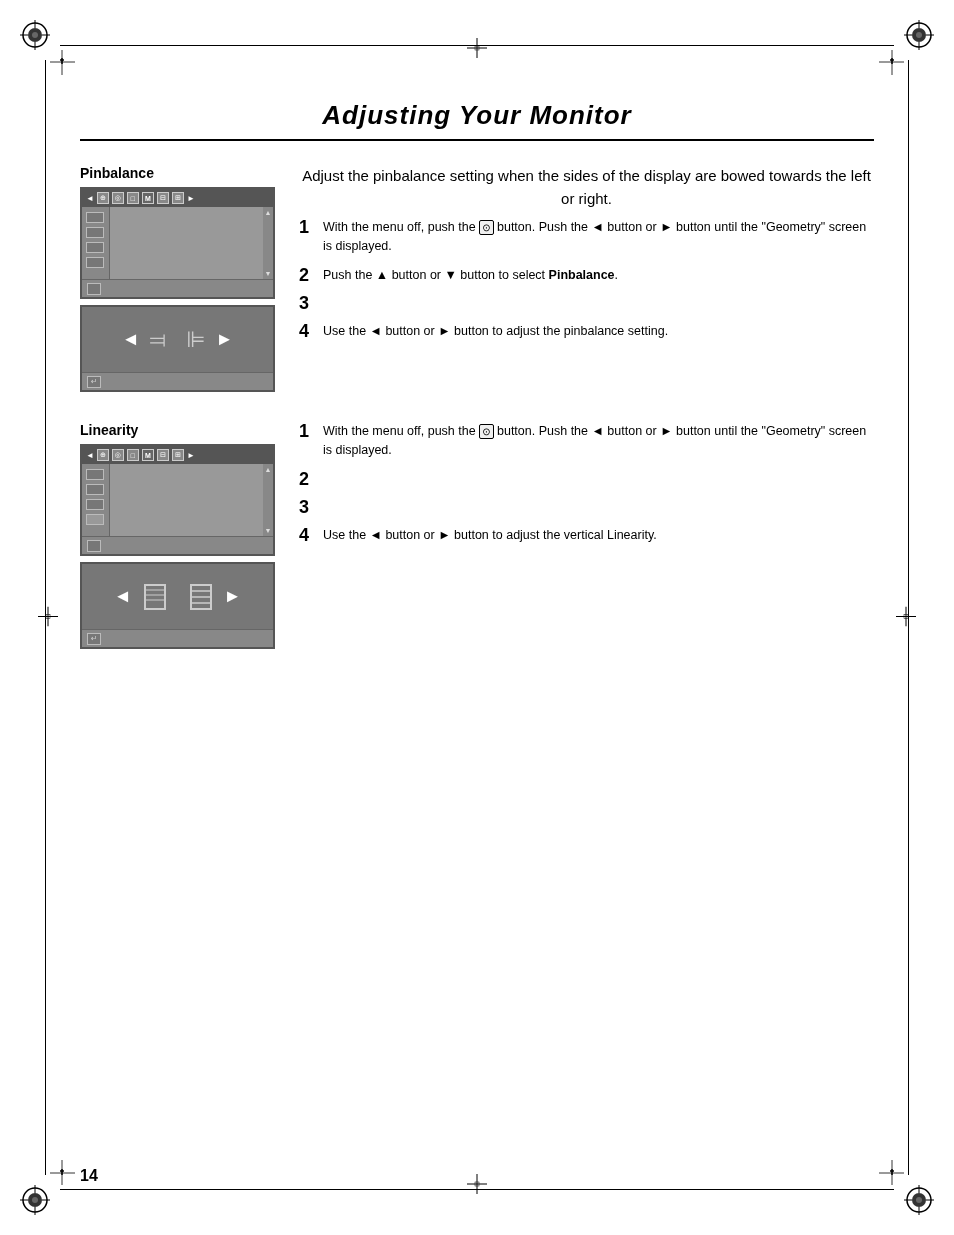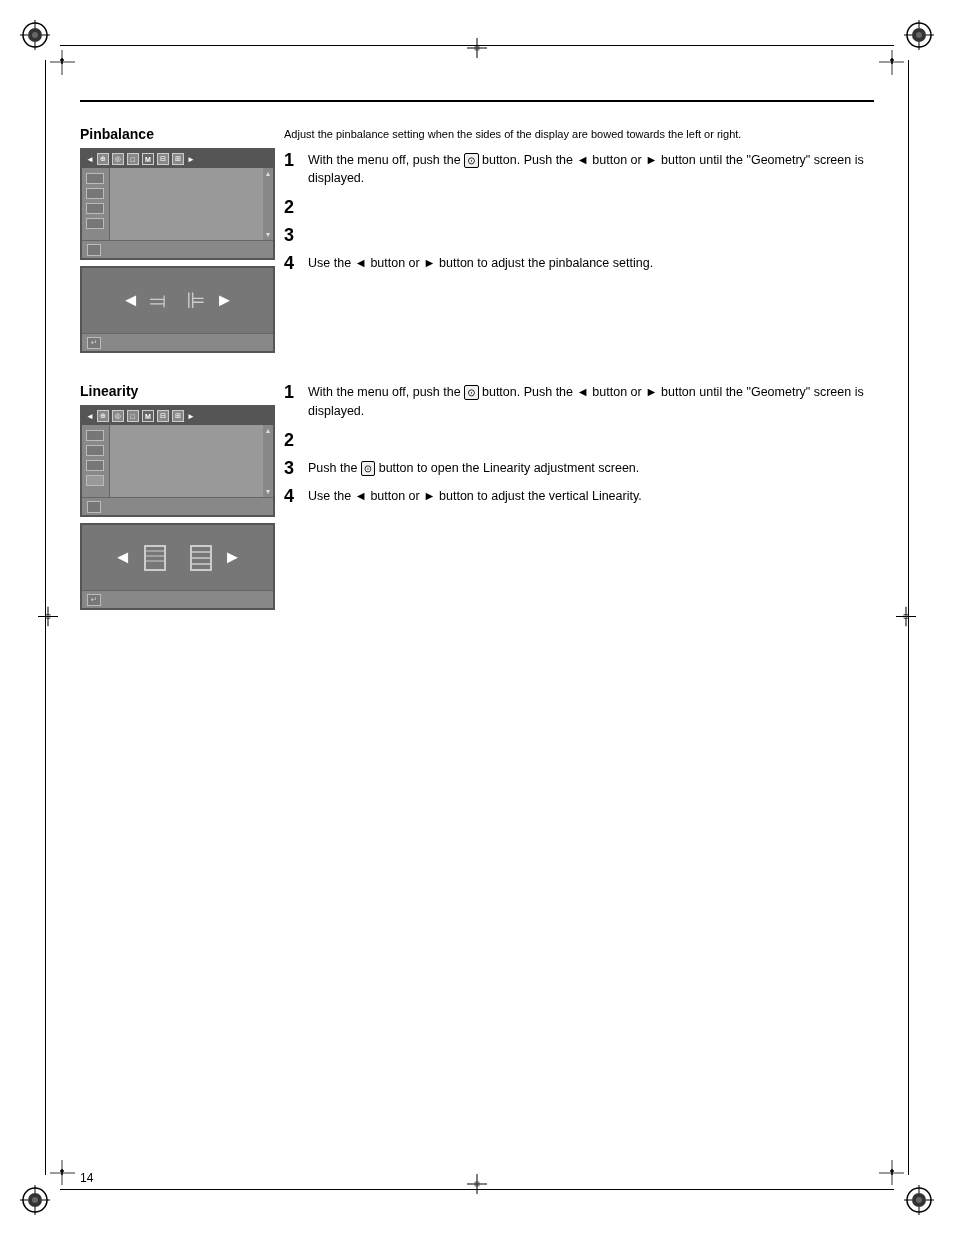--- a/index.html
+++ b/index.html
@@ -80,21 +80,21 @@
     }
     .title-underline {
       height: 2px;
       background: #000;
       margin-bottom: 24px;
     }
 
     
     .section {
       display: flex;
-      gap: 9px;
+      gap: 24px;
       margin-bottom: 30px;
     }
 
     .section-left {
       flex: 0 0 195px;
     }
 
     .section-right {
       flex: 1;
     }
@@ -158,31 +158,33 @@
       display: inline-block;
       border: 1px solid #000;
       border-radius: 2px;
       padding: 0 2px;
       font-size: 10px;
       background: #f0f0f0;
       line-height: 1.3;
     }
 
     .desc-text {
-      font-size: 11px;
+      font-size: 15px;
       line-height: 1.5;
       margin-bottom: 8px;
+      text-align: center;
     }
 
     
     .page-number {
       position: absolute;
       bottom: 50px;
       left: 80px;
-      font-size: 12px;
+      font-size: 16px;
+      font-weight: bold;
     }
 
   </style>
 </head>
 <body>
 
 <div class="corner corner-tl">
   <svg viewBox="0 0 60 60" xmlns="http://www.w3.org/2000/svg">
     <circle cx="15" cy="15" r="12" fill="none" stroke="#000" stroke-width="1.5"></circle>
     <circle cx="15" cy="15" r="7" fill="#333"></circle>
@@ -282,20 +284,21 @@
 <div style="position:absolute; top:50%; right:38px; transform:translateY(-50%);">
   <svg width="20" height="20" viewBox="0 0 20 20">
     <line x1="10" y1="0" x2="10" y2="20" stroke="#000" stroke-width="1"></line>
     <line x1="0" y1="10" x2="20" y2="10" stroke="#000" stroke-width="1"></line>
     <rect x="8" y="8" width="4" height="4" fill="none" stroke="#000" stroke-width="0.5"></rect>
   </svg>
 </div>
 
 <div class="main-content">
 
+  <div class="page-title">Adjusting Your Monitor</div>
   <div class="title-underline"></div>
 
   <div class="section">
     <div class="section-left">
       <div class="section-title">Pinbalance</div>
 
       <div class="monitor-box" style="margin-bottom:6px;">
 
         <div class="monitor-toolbar">
           <span style="color:#fff;font-size:8px;">◄</span>
@@ -348,20 +351,23 @@
       <div class="step">
         <span class="step-number">1</span>
         <span class="step-text">
           With the menu off, push the <span class="inline-btn">⊙</span> button.
           Push the ◄ button or ► button until the "Geometry" screen is displayed.
         </span>
       </div>
 
       <div class="step">
         <span class="step-number">2</span>
+        <span class="step-text">
+          Push the ▲ button or ▼ button to select <strong>Pinbalance</strong>.
+        </span>
       </div>
 
       <div class="step">
         <span class="step-number">3</span>
       </div>
 
       <div class="step">
         <span class="step-number">4</span>
         <span class="step-text">
           Use the ◄ button or ► button to adjust the pinbalance setting.
@@ -438,23 +444,20 @@
           Push the ◄ button or ► button until the "Geometry" screen is displayed.
         </span>
       </div>
 
       <div class="step">
         <span class="step-number">2</span>
       </div>
 
       <div class="step">
         <span class="step-number">3</span>
-        <span class="step-text">
-          Push the <span class="inline-btn">⊙</span> button to open the Linearity adjustment screen.
-        </span>
       </div>
 
       <div class="step">
         <span class="step-number">4</span>
         <span class="step-text">
           Use the ◄ button or ► button to adjust the vertical Linearity.
         </span>
       </div>
     </div>
   </div>

